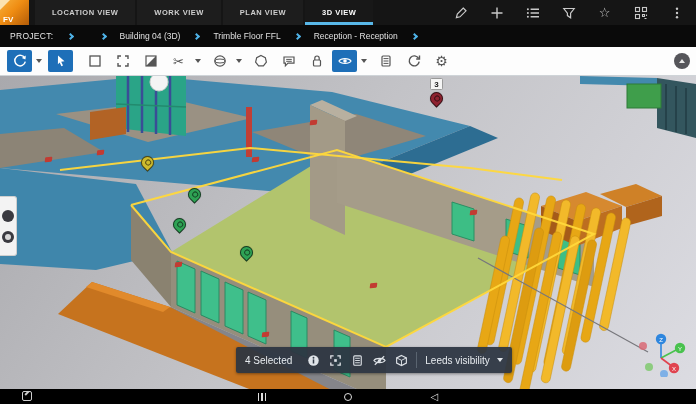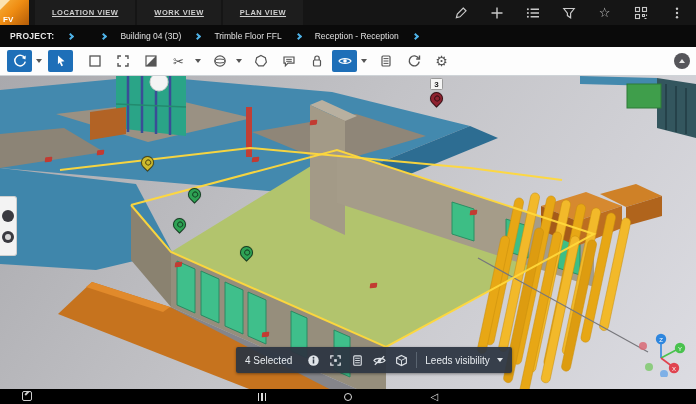--- a/index.html
+++ b/index.html
@@ -5,30 +5,30 @@
   html,body{margin:0;padding:0;background:#222;}
   *{box-sizing:border-box;font-family:"Liberation Sans",sans-serif;}
   .app{position:relative;width:696px;height:404px;background:#000;overflow:hidden;}
 
   
   .topbar{height:25px;background:#151515;display:flex;align-items:stretch;}
   .logo{width:29px;height:25px;position:relative;background:linear-gradient(135deg,#f7b13c 0%,#ef8c12 45%,#b35c08 100%);flex:none;}
   .logo::before{content:'';position:absolute;left:0;top:0;border-top:10px solid #fbe3b0;border-right:10px solid transparent;}
   .logo span{position:absolute;left:3px;bottom:1px;color:#fff;font-size:8px;font-weight:bold;}
   .tabs{display:flex;margin-left:6px;}
-  .tab{position:relative;display:flex;align-items:center;padding:0 17px;color:#cfcfcf;font-size:7.5px;font-weight:bold;letter-spacing:.5px;background:#1d1d1d;margin-right:2px;text-decoration:underline;}
+  .tab{position:relative;display:flex;align-items:center;padding:0 17px;color:#cfcfcf;font-size:7.5px;font-weight:bold;letter-spacing:.5px;background:#1d1d1d;margin-right:2px;}
   .tab.active{color:#fff;background:#181818;}
   .tab.active::after{content:'';position:absolute;left:0;right:0;bottom:0;height:3px;background:#58b7e8;}
   .top-actions{margin-left:auto;display:flex;align-items:center;gap:21px;padding-right:12px;}
   .ticon{width:15px;height:15px;display:flex;align-items:center;justify-content:center;color:#c9c9c9;font-size:13px;line-height:1;}
   .ticon svg{display:block;}
 
   
   .breadcrumb{height:22px;background:#0a0a0a;display:flex;align-items:center;padding-left:10px;color:#e8e8e8;font-size:8.5px;}
-  .bc-prefix{font-weight:bold;letter-spacing:.3px;}
+  .bc-prefix{font-weight:normal;letter-spacing:.3px;}
   .bc-chev{width:5px;height:5px;border-top:2px solid #4fb3e8;border-right:2px solid #4fb3e8;transform:rotate(45deg);margin:0 14px;flex:none;}
   .bc-item{white-space:nowrap;color:#e0e0e0;}
 
   
   .toolbar{height:29px;background:#fdfdfd;border-bottom:1px solid #cfd4d8;display:flex;align-items:center;padding-left:7px;position:relative;}
   .tbtn{height:22px;min-width:25px;display:flex;align-items:center;justify-content:center;border-radius:2px;color:#555;margin-right:3px;}
   .tbtn.blue{background:#1e6fb8;color:#fff;}
   .tbtn .glyph{font-size:13px;line-height:1;}
   .caret{width:0;height:0;border-left:3.5px solid transparent;border-right:3.5px solid transparent;border-top:4px solid #555;margin:0 6px 0 1px;}
   .tb-gap{width:6px;}
@@ -79,20 +79,23 @@
       </div>
     <nav class="tabs">
       <div class="tab">
           <span>LOCATION VIEW</span>
         </div>
       <div class="tab">
           <span>WORK VIEW</span>
         </div>
       <div class="tab">
           <span>PLAN VIEW</span>
+        </div>
+      <div class="tab active">
+          <span>3D VIEW</span>
         </div>
     </nav>
     <div class="top-actions">
       <span class="ticon">
         <svg width="14" height="14" viewBox="0 0 14 14">
             <path d="M9.2,2 l2.8,2.8 L6,10.8 l-3.6,.9 .9,-3.6 Z" fill="none" stroke="#c9c9c9" stroke-width="1.2"></path>
           </svg>
       </span>
       <span class="ticon">
         <svg width="14" height="14" viewBox="0 0 14 14">

